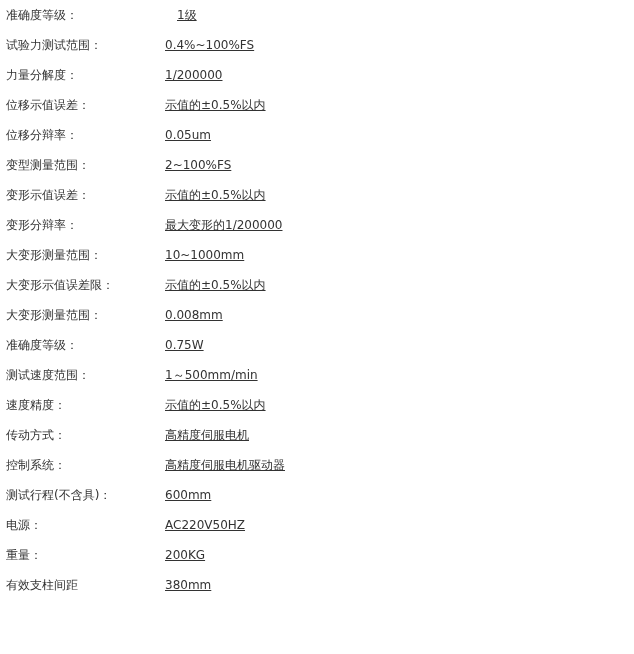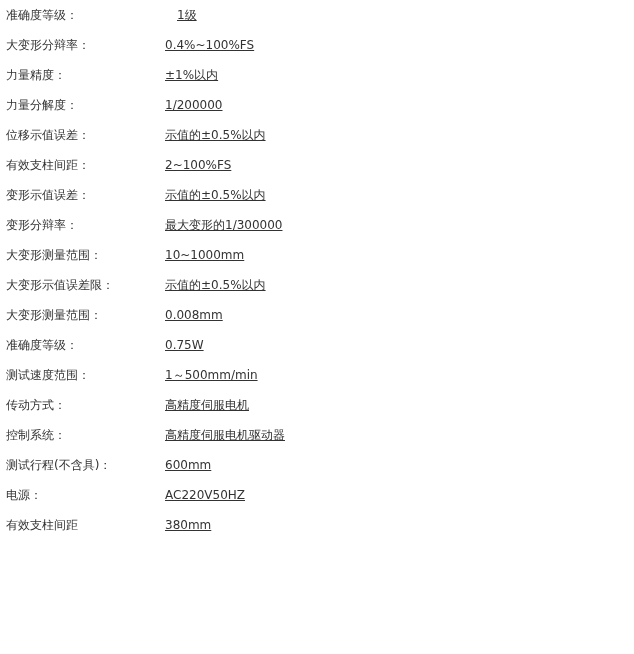--- a/index.html
+++ b/index.html
@@ -55,46 +55,46 @@
 </head>
 <body>
 
 <table class="spec-table">
   <tbody>
       <tr class="row-0">
         <td class="label-cell">准确度等级：</td>
         <td class="value-cell"><span class="value-indent" style="padding-left: 12px;">1级</span></td>
       </tr>
       <tr class="row-1">
-        <td class="label-cell">大变形分辩率：</td>
+        <td class="label-cell">试验力测试范围：</td>
         <td class="value-cell"><span class="value-indent">0.4%~100%FS</span></td>
-      </tr>
-      <tr class="row-2">
-        <td class="label-cell">力量精度：</td>
-        <td class="value-cell"><span class="value-indent">±1%以内</span></td>
       </tr>
       <tr class="row-3">
         <td class="label-cell">力量分解度：</td>
         <td class="value-cell"><span class="value-indent">1/200000</span></td>
       </tr>
       <tr class="row-4">
         <td class="label-cell">位移示值误差：</td>
         <td class="value-cell"><span class="value-indent">示值的±0.5%以内</span></td>
       </tr>
+      <tr class="row-5">
+        <td class="label-cell">位移分辩率：</td>
+        <td class="value-cell"><span class="value-indent">0.05um</span></td>
+      </tr>
       <tr class="row-6">
-        <td class="label-cell">有效支柱间距：</td>
+        <td class="label-cell">变型测量范围：</td>
         <td class="value-cell"><span class="value-indent">2~100%FS</span></td>
       </tr>
       <tr class="row-7">
         <td class="label-cell">变形示值误差：</td>
         <td class="value-cell"><span class="value-indent">示值的±0.5%以内</span></td>
       </tr>
       <tr class="row-8">
         <td class="label-cell">变形分辩率：</td>
-        <td class="value-cell"><span class="value-indent">最大变形的1/300000</span></td>
+        <td class="value-cell"><span class="value-indent">最大变形的1/200000</span></td>
       </tr>
       <tr class="row-9">
         <td class="label-cell">大变形测量范围：</td>
         <td class="value-cell"><span class="value-indent">10~1000mm</span></td>
       </tr>
       <tr class="row-10">
         <td class="label-cell">大变形示值误差限：</td>
         <td class="value-cell"><span class="value-indent">示值的±0.5%以内</span></td>
       </tr>
       <tr class="row-11">
@@ -102,34 +102,42 @@
         <td class="value-cell"><span class="value-indent">0.008mm</span></td>
       </tr>
       <tr class="row-12">
         <td class="label-cell">准确度等级：</td>
         <td class="value-cell"><span class="value-indent">0.75W</span></td>
       </tr>
       <tr class="row-13">
         <td class="label-cell">测试速度范围：</td>
         <td class="value-cell"><span class="value-indent">1～500mm/min</span></td>
       </tr>
+      <tr class="row-14">
+        <td class="label-cell">速度精度：</td>
+        <td class="value-cell"><span class="value-indent">示值的±0.5%以内</span></td>
+      </tr>
       <tr class="row-15">
         <td class="label-cell">传动方式：</td>
         <td class="value-cell"><span class="value-indent">高精度伺服电机</span></td>
       </tr>
       <tr class="row-16">
         <td class="label-cell">控制系统：</td>
         <td class="value-cell"><span class="value-indent">高精度伺服电机驱动器</span></td>
       </tr>
       <tr class="row-17">
         <td class="label-cell">测试行程(不含具)：</td>
         <td class="value-cell"><span class="value-indent">600mm</span></td>
       </tr>
       <tr class="row-19">
         <td class="label-cell">电源：</td>
         <td class="value-cell"><span class="value-indent">AC220V50HZ</span></td>
       </tr>
+      <tr class="row-20">
+        <td class="label-cell">重量：</td>
+        <td class="value-cell"><span class="value-indent">200KG</span></td>
+      </tr>
       <tr class="row-21">
         <td class="label-cell">有效支柱间距</td>
         <td class="value-cell"><span class="value-indent">380mm</span></td>
       </tr>
     </tbody>
 </table>
 
 </body></html>

